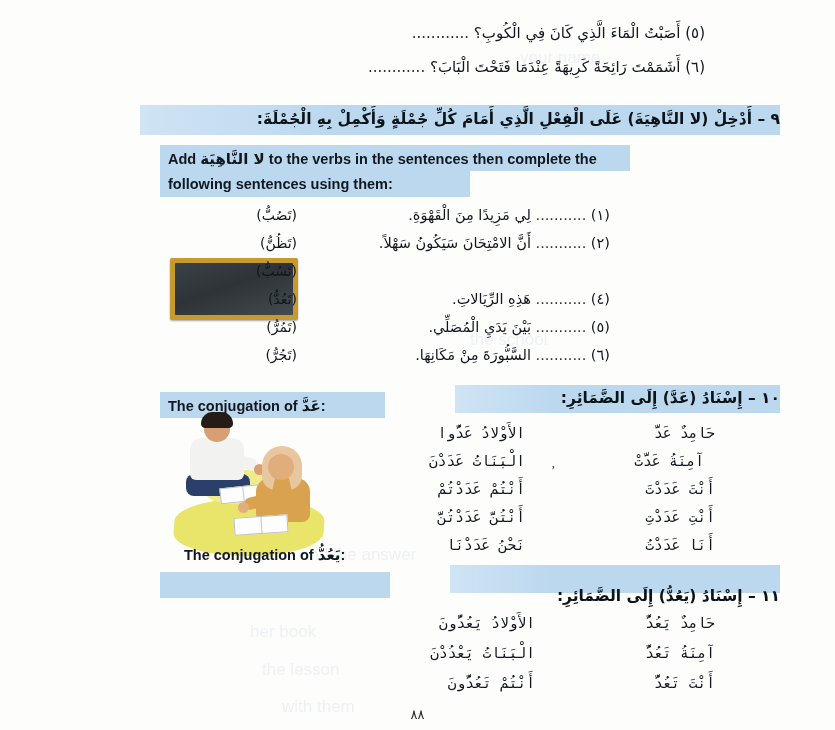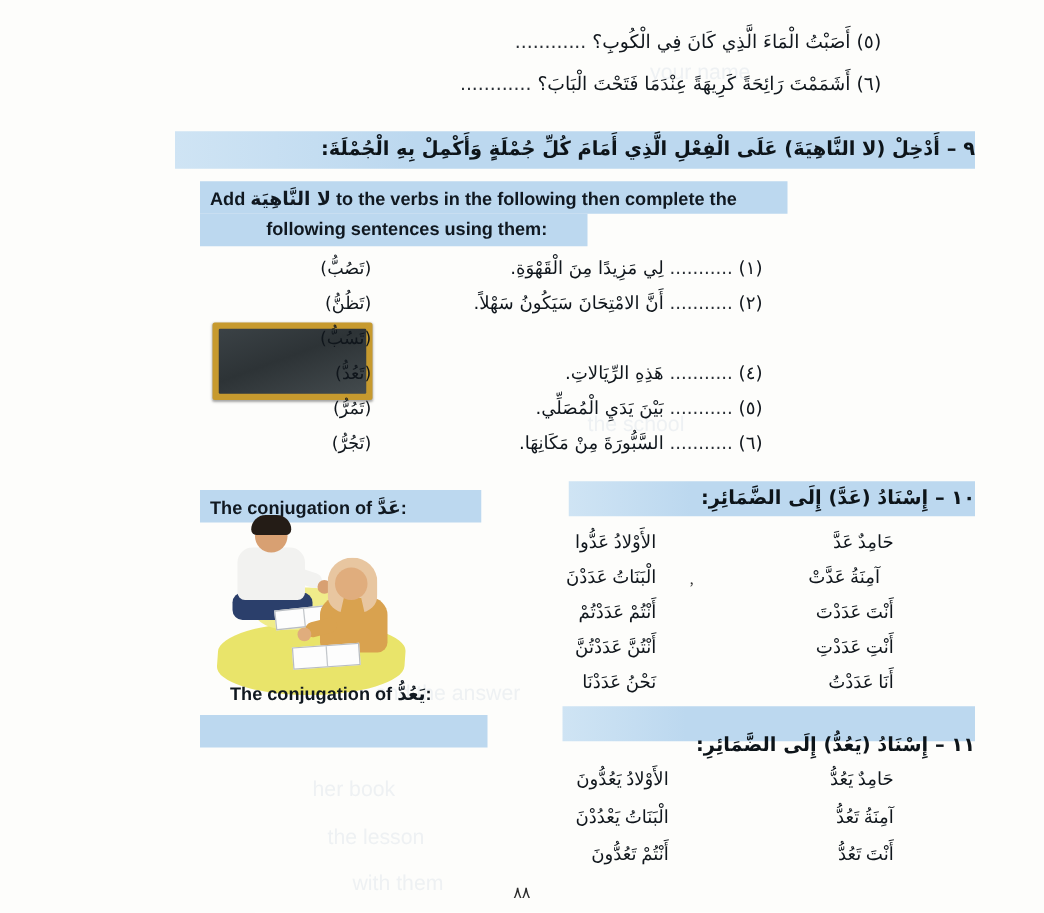--- a/index.html
+++ b/index.html
@@ -91,21 +91,21 @@
     font-family: "DejaVu Sans", sans-serif;
     font-size: 14px;
     color: #10161c;
     white-space: nowrap;
   }
 
   
   .conj {
     position: absolute;
     direction: rtl;
-    font-family: Liberation Serif, serif;
+    font-family: Liberation Mono, monospace;
     font-size: 14.5px;
     color: #10161c;
     white-space: nowrap;
     margin-left: 36px;
   }
   .dot-sep {
     position: absolute;
     color: #333;
     font-size: 13px;
   }
@@ -258,23 +258,23 @@
   <div class="heading-ar" style="right:55px;top:110px;">
     <span>٩ –</span>
     <span>أَدْخِلْ (لا النَّاهِيَةَ) عَلَى الْفِعْلِ الَّذِي أَمَامَ كُلِّ جُمْلَةٍ وَأَكْمِلْ بِهِ الْجُمْلَةَ:</span>
   </div>
 
   <div class="band-en" style="left:160px;top:145px;width:470px;height:26px;"></div>
   <div class="band-en" style="left:160px;top:171px;width:310px;height:26px;"></div>
   <div class="heading-en" style="left:168px;top:150px;">
     <span>Add</span>
     <span class="ar" style="font-size:15px;">لا النَّاهِيَة</span>
-    <span>to the verbs in the following then complete the</span>
-  </div>
-  <div class="heading-en" style="left:168px;top:176px;margin-left:45px;">following sentences using them:</div>
+    <span>to the verbs in the sentences then complete the</span>
+  </div>
+  <div class="heading-en" style="left:168px;top:176px;">following sentences using them:</div>
 
   <div class="blackboard">
     <div class="inner"></div>
   </div>
 
   <div class="ex-row" style="right:225px;top:207px;">
     <span>(١)</span>
     <span class="dots">...........</span>
     <span>لِي مَزِيدًا مِنَ الْقَهْوَةِ.</span>
   </div>

